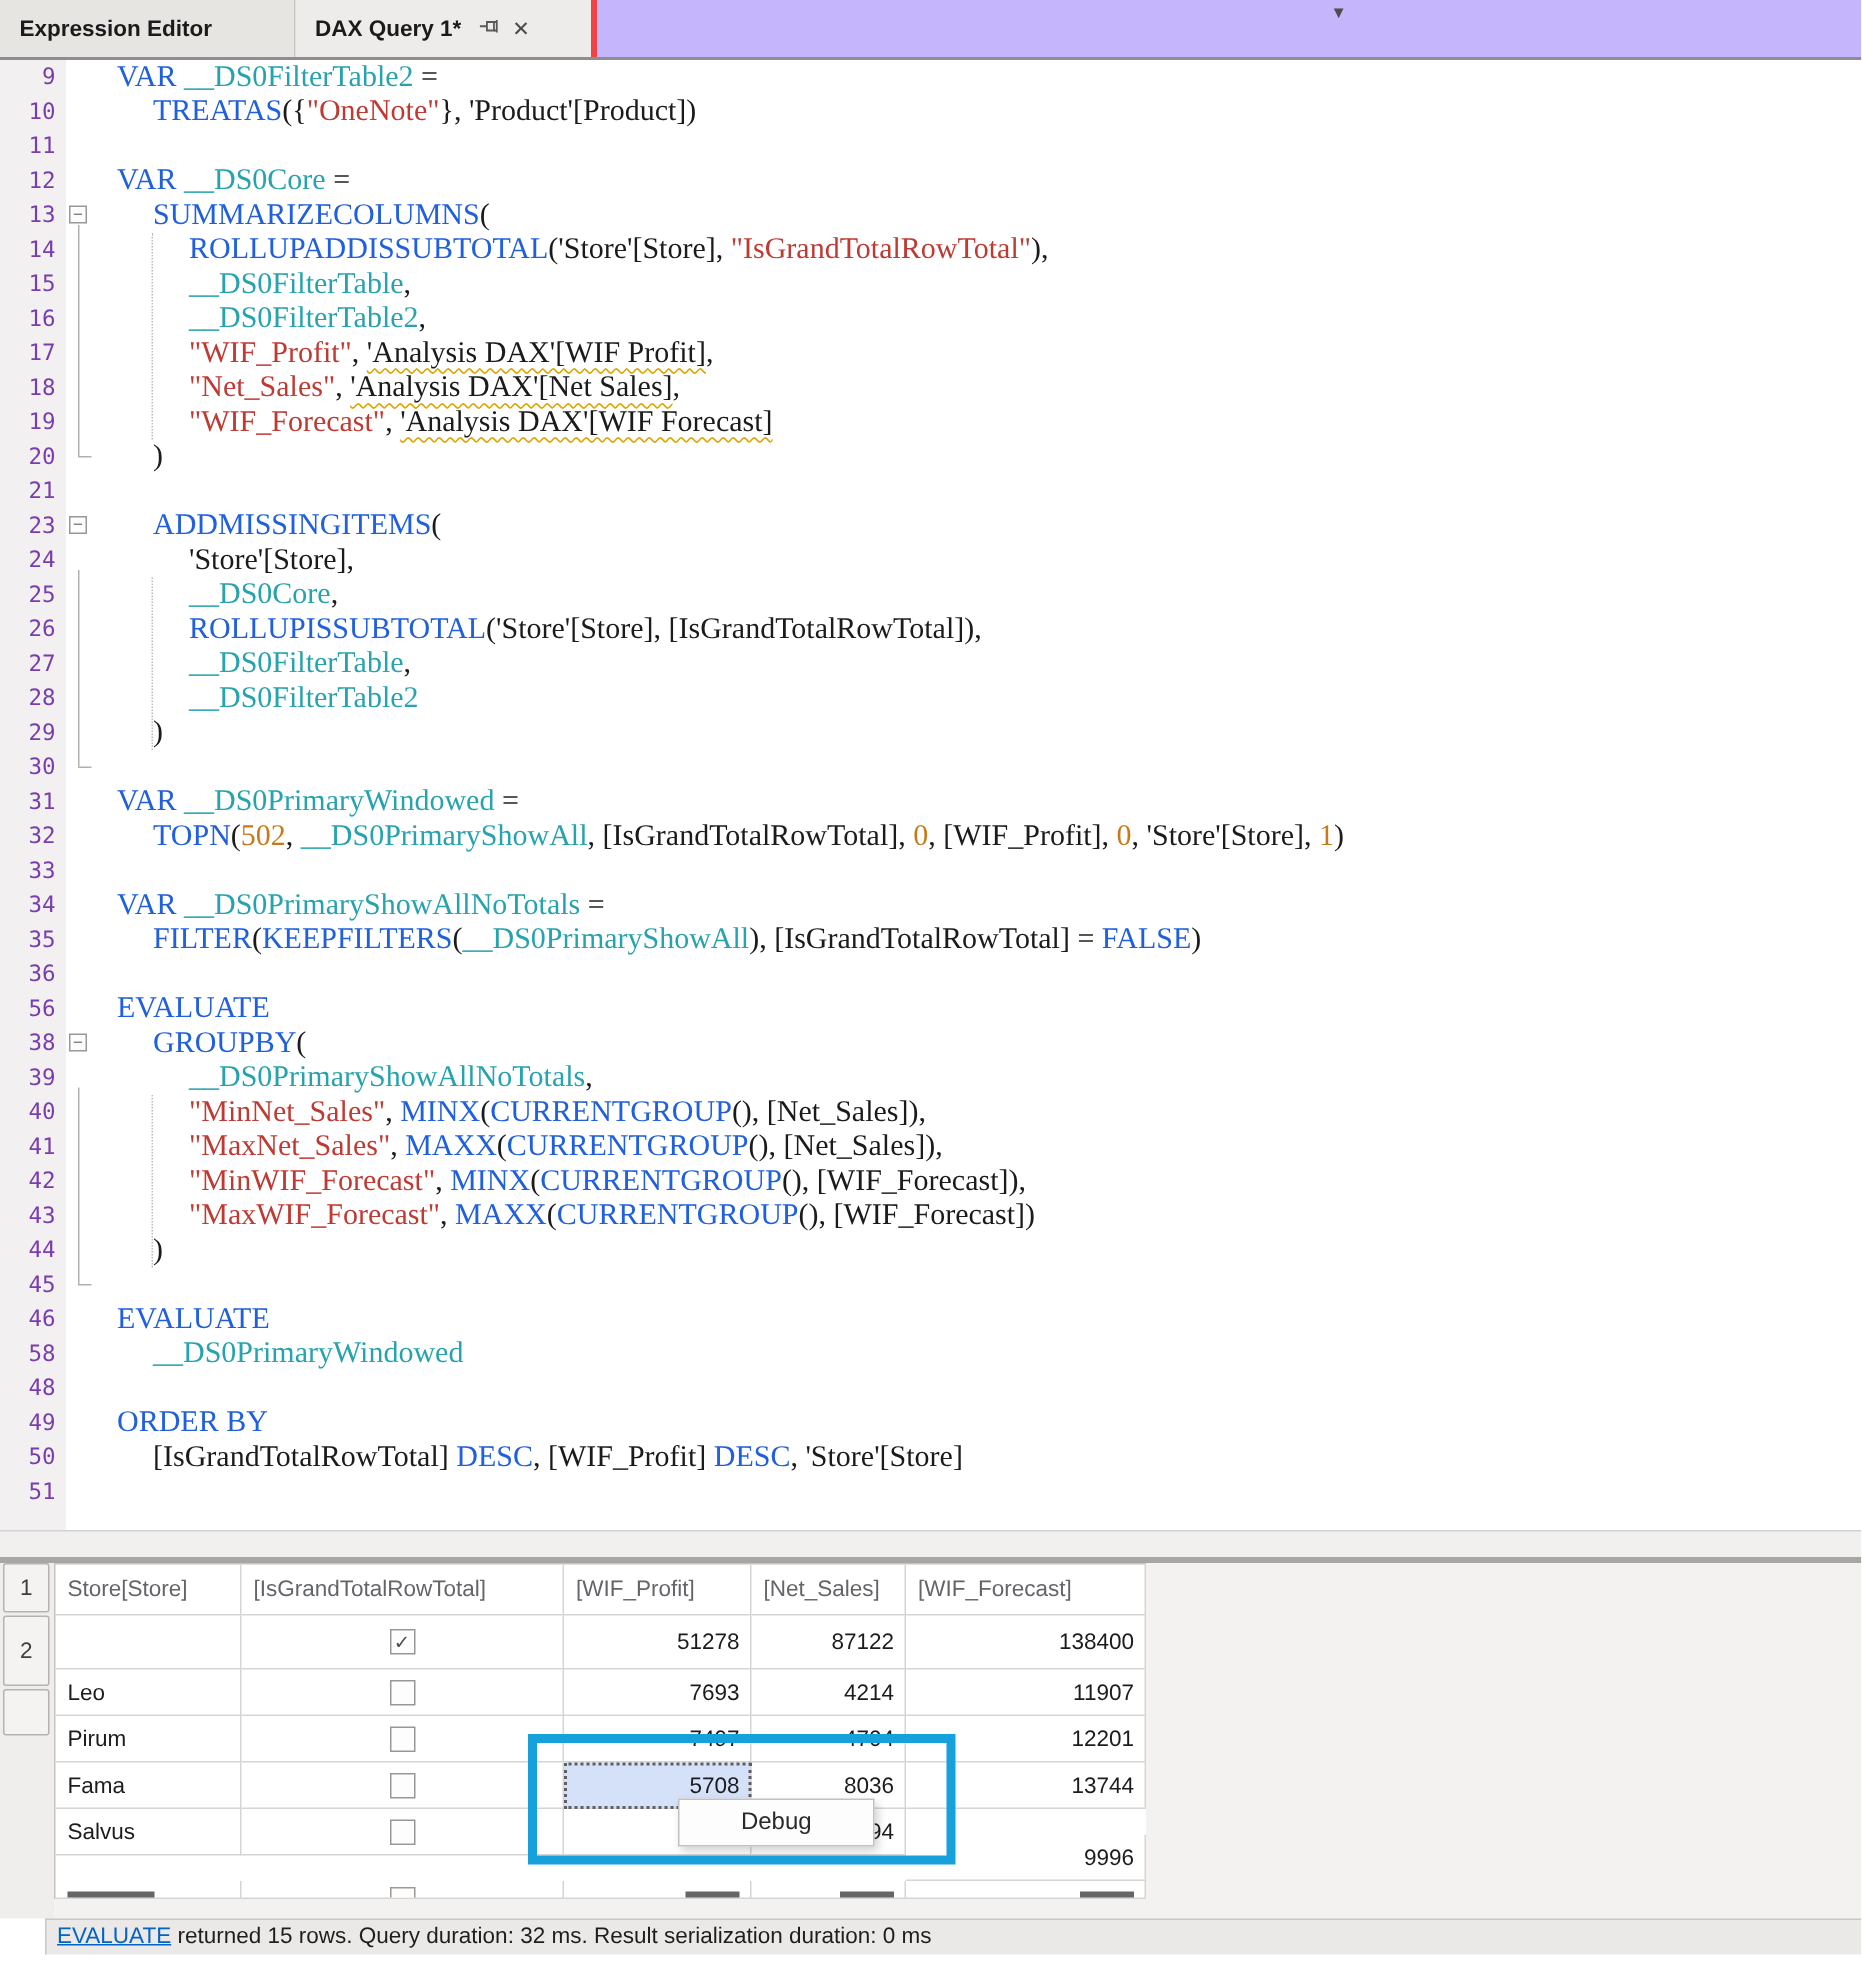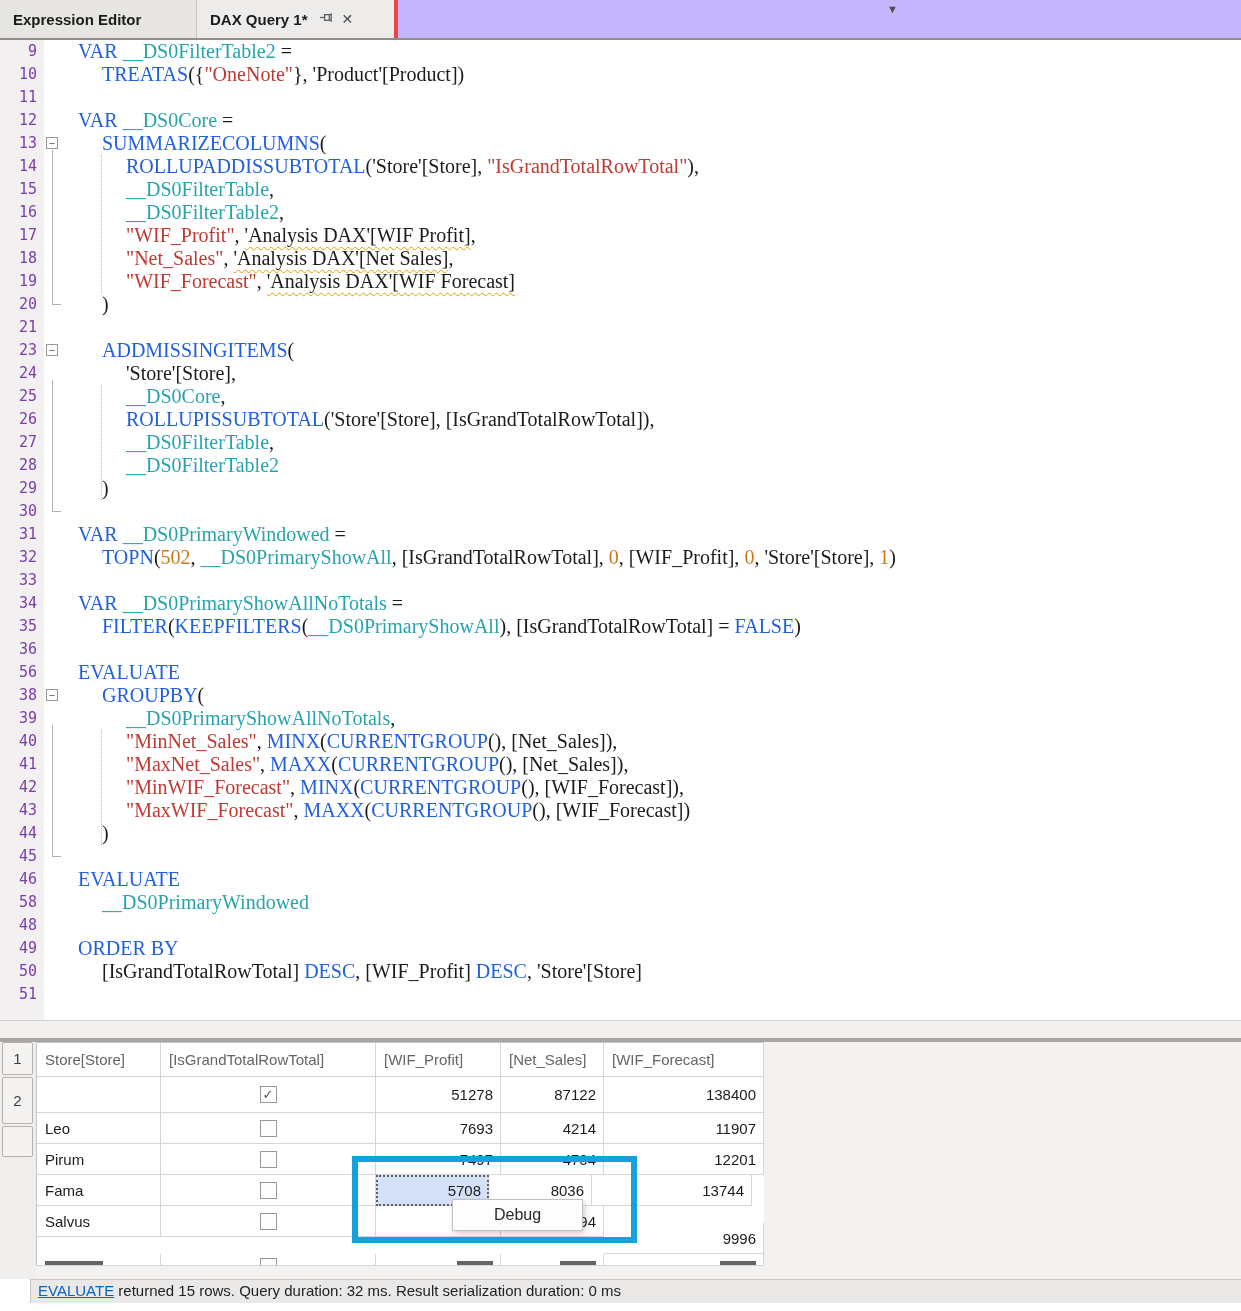--- a/index.html
+++ b/index.html
@@ -378,21 +378,21 @@
           </div>
           <div class="gcell num" style="width: 125px; height: 31px;">7497</div>
           <div class="gcell num" style="width: 103px; height: 31px;">4704</div>
           <div class="gcell num" style="width: 160px; height: 31px;">12201</div>
         </div>
         <div class="grow">
           <div class="gcell txt" style="width: 124px; height: 31px;">Fama</div>
           <div class="gcell ctr" style="width: 215px; height: 31px;">
             <div class="checkbox"></div>
           </div>
-          <div class="gcell num selcell" style="width: 113px; height: 31px;">5708</div>
+          <div class="gcell num selcell" style="width: 125px; height: 31px;">5708</div>
           <div class="gcell num" style="width: 103px; height: 31px;">8036</div>
           <div class="gcell num" style="width: 160px; height: 31px;">13744</div>
         </div>
         <div class="grow">
           <div class="gcell txt" style="width: 124px; height: 31px;">Salvus</div>
           <div class="gcell ctr" style="width: 215px; height: 31px;">
             <div class="checkbox"></div>
           </div>
           <div class="gcell num" style="width: 125px; height: 31px;"></div>
           <div class="gcell num" style="width: 103px; height: 31px;">94</div>

